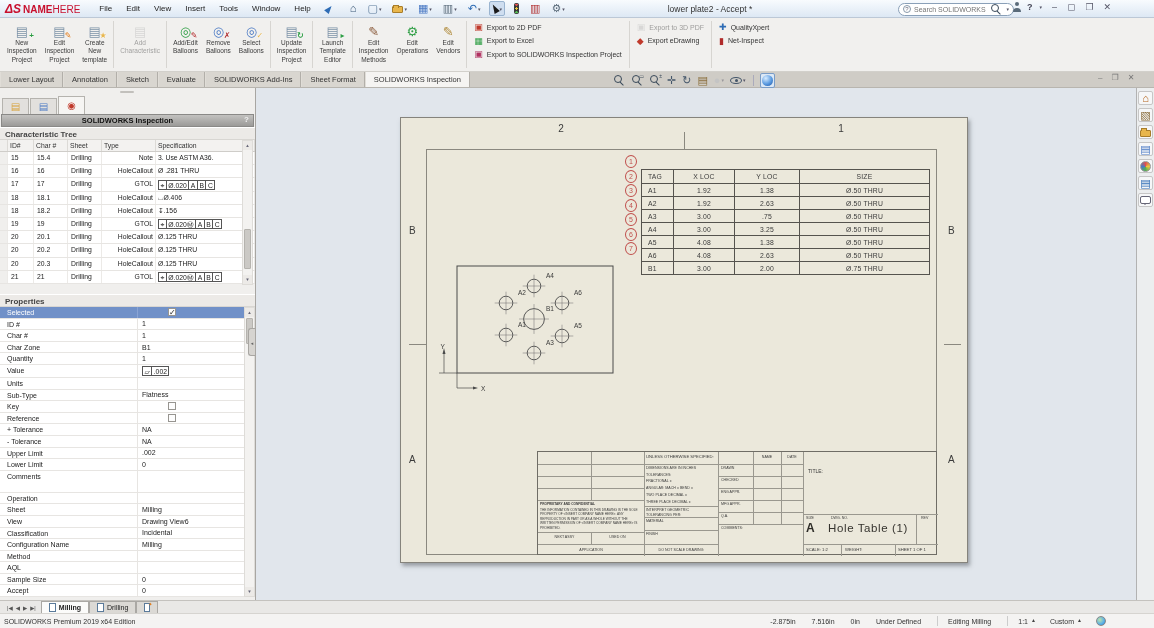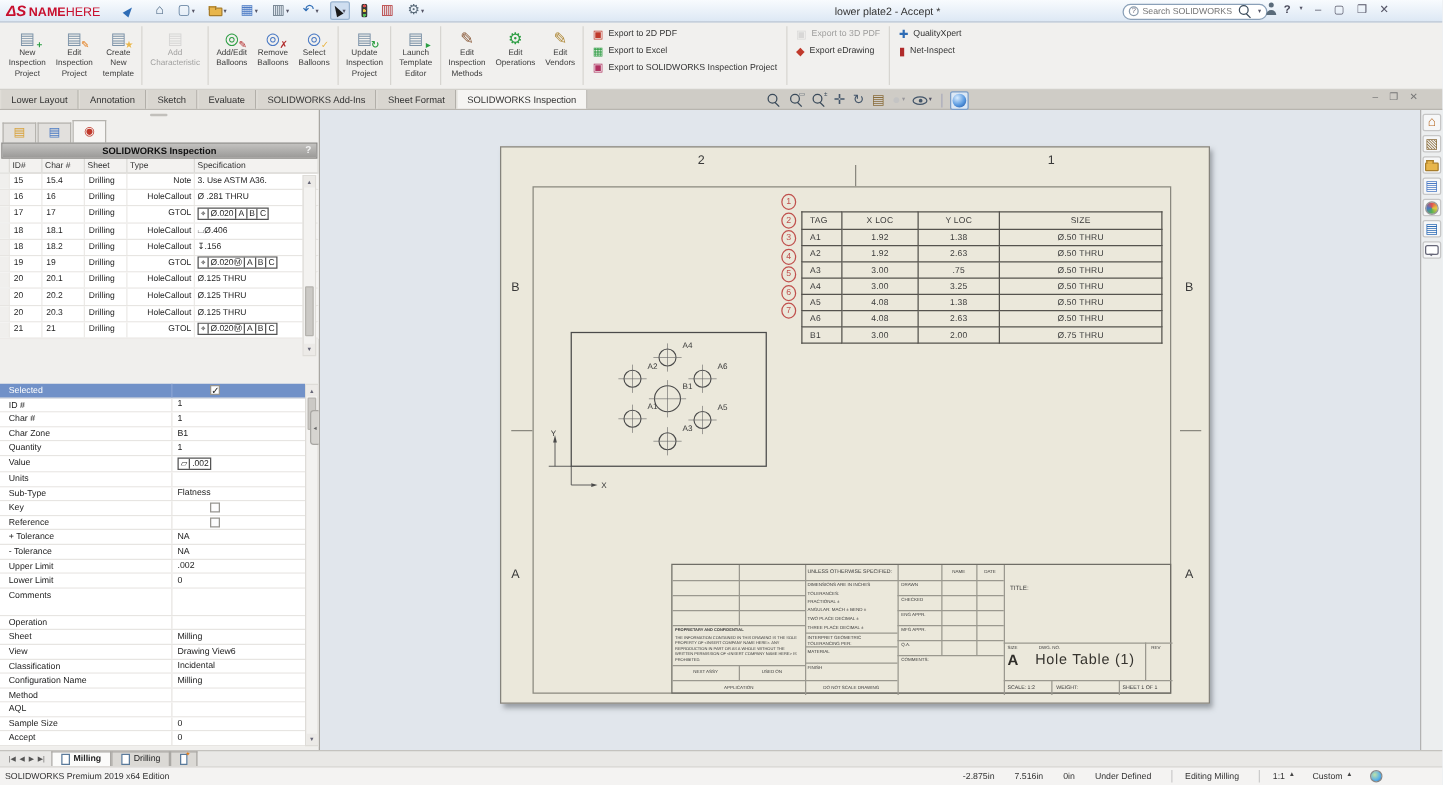--- a/index.html
+++ b/index.html
@@ -147,20 +147,29 @@
 <body>
 
 <div id="app">
 
   <div id="titlebar">
     <div id="logo">
       <span class="logo-ds">ΔS</span>
       <span class="logo-solid">NAME</span>
       <span class="logo-works">HERE</span>
     </div>
+    <div id="menubar">
+        <span class="menu">File</span>
+        <span class="menu">Edit</span>
+        <span class="menu">View</span>
+        <span class="menu">Insert</span>
+        <span class="menu">Tools</span>
+        <span class="menu">Window</span>
+        <span class="menu">Help</span>
+      </div>
     <span class="pin-ic"></span>
     <div id="tbtools">
         <span class="tbtn">
           <span class="gly" style="color: rgb(61, 90, 120);">⌂</span>
         </span>
         <span class="tbtn">
           <span class="gly" style="color: rgb(90, 122, 154);">▢</span>
           <span class="caret">▾</span>
         </span>
         <span class="tbtn">
@@ -426,20 +435,21 @@
           <span style="color: rgb(74, 121, 196); font-size: 10px;">▤</span>
         </span>
         <span class="ptab act">
           <span style="color: rgb(192, 57, 43); font-size: 10px;">◉</span>
         </span>
       </div>
     <div id="phead">
       <span>SOLIDWORKS Inspection</span>
       <span class="phelp">?</span>
     </div>
+    <div class="sectitle">Characteristic Tree</div>
     <div id="treehead">
         <span class="tc0"></span>
         <span class="tc1" style="text-align: left;">ID#</span>
         <span class="tc2" style="text-align: left;">Char #</span>
         <span class="tc3" style="text-align: left;">Sheet</span>
         <span class="tc4" style="text-align: left;">Type</span>
         <span class="tc5" style="text-align: left;">Specification</span>
       </div>
     <div id="treebody">
         <div class="trow">
@@ -539,20 +549,21 @@
               <span class="seg">B</span>
               <span class="seg">C</span>
             </span></div>
         </div>
       </div>
     <div class="vscroll" id="treescroll" style="right:2px;top:52px;height:145px">
       <div class="varrow">▲</div>
       <div class="vthumb" style="top:88px;height:40px"></div>
       <div class="varrow" style="position:absolute;bottom:0;left:0;right:0">▼</div>
     </div>
+    <div class="sectitle" id="propstitle" style="position:absolute;top:206px;left:0;right:0">Properties</div>
     <div id="proprows" style="position:absolute;top:219px;left:0">
         <div class="prow sel">
           <div class="plab">Selected</div>
           <div class="pval ck">
             <span class="cb">✓</span>
           </div>
         </div>
         <div class="prow">
           <div class="plab">ID #</div>
           <div class="pval">1</div>

